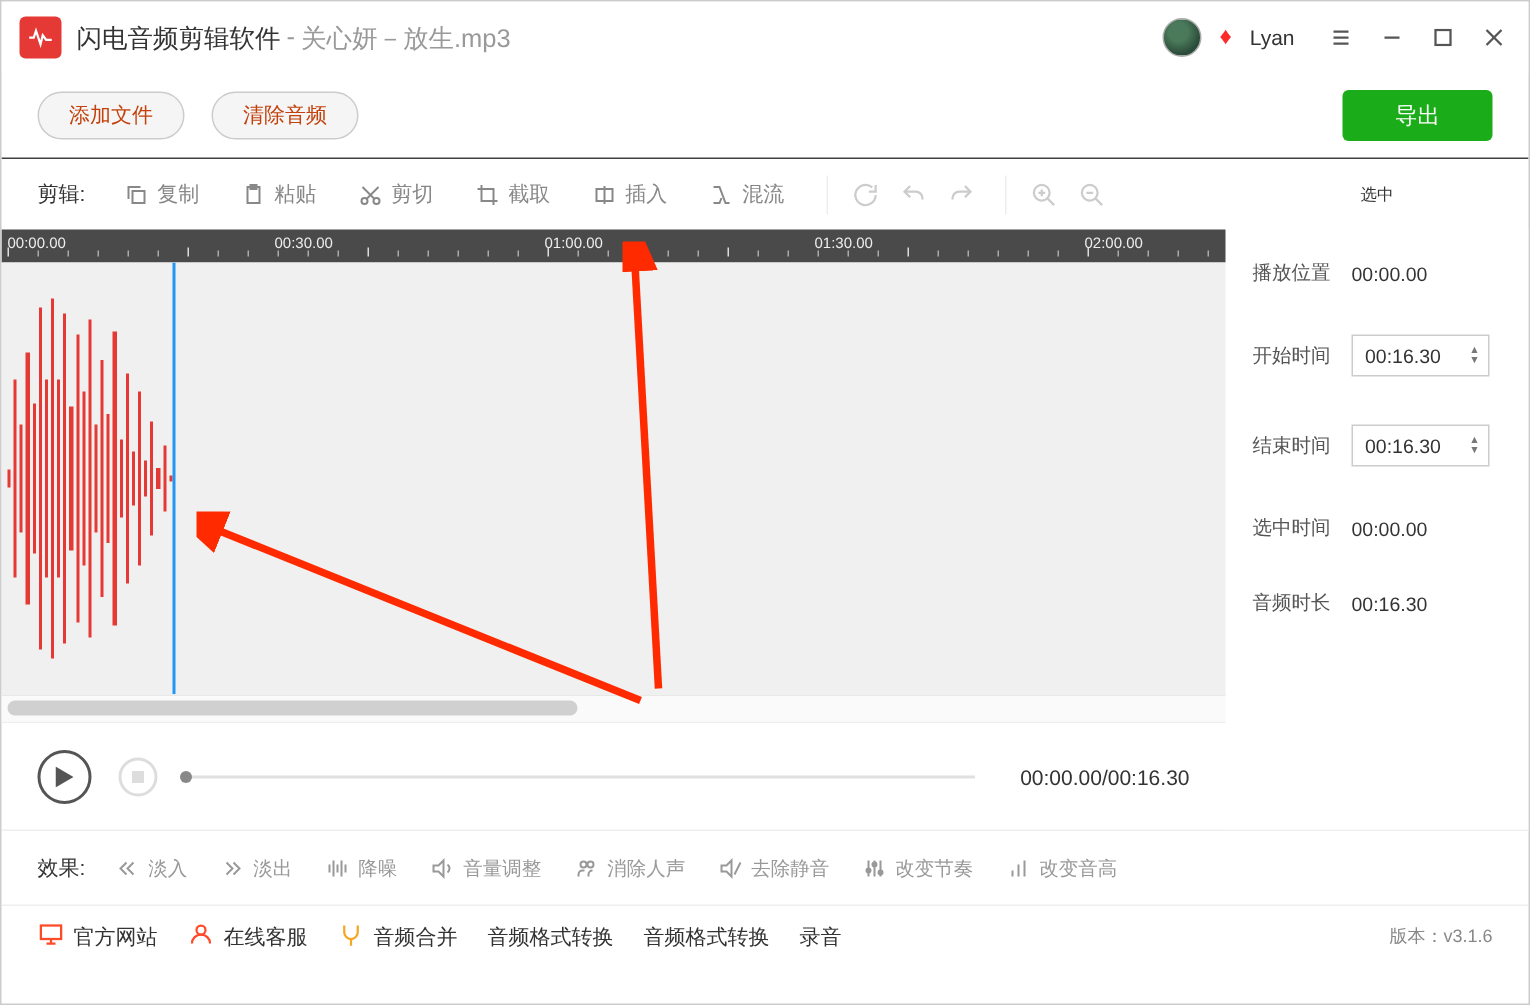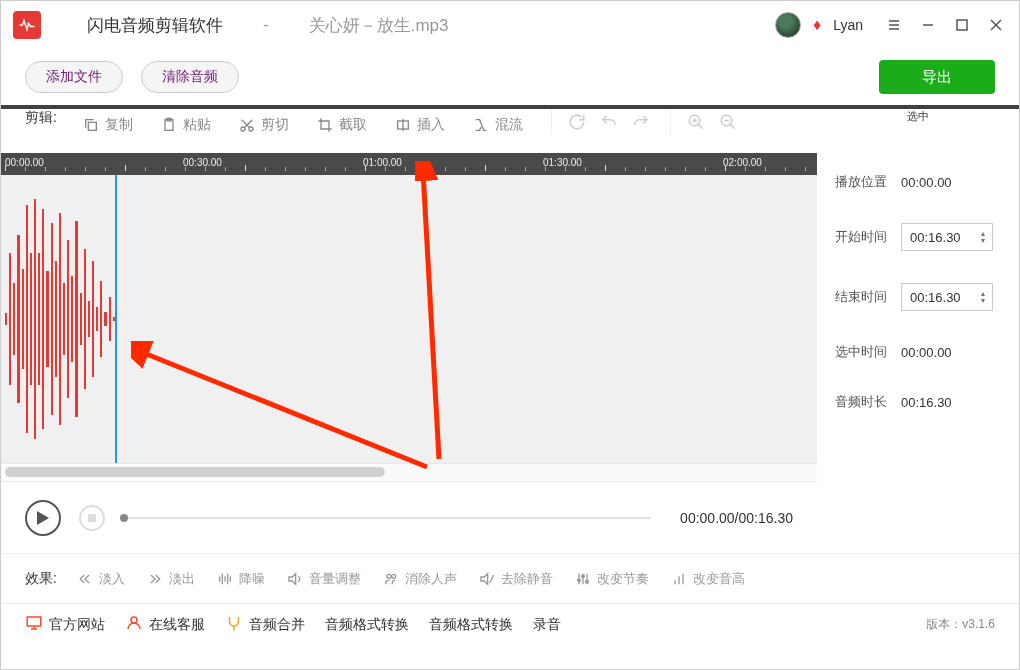--- a/index.html
+++ b/index.html
@@ -1,31 +1,31 @@
 <!DOCTYPE html>
 <html><head>
 <meta charset="utf-8">
 <style>
 * { box-sizing: border-box; margin: 0; padding: 0; }
 body { font-family: "Microsoft YaHei", sans-serif; font-size: 13px; color: #333; background: #fff; }
 .app { width: 1020px; height: 670px; border: 1px solid #ccc; position: relative; overflow: hidden; background: #fff; }
-.titlebar { height: 48px; display: flex; align-items: center; padding: 0 12px; background: #fff; gap: 36px; }
+.titlebar { height: 48px; display: flex; align-items: center; padding: 0 12px; background: #fff; }
 .logo { width: 28px; height: 28px; background: #e53935; border-radius: 4px; display: flex; align-items: center; justify-content: center; color: #fff; margin-right: 10px; }
 .logo svg { width: 18px; height: 18px; }
 .title-text { font-size: 17px; color: #333; }
 .title-file { color: #999; font-size: 17px; margin-left: 4px; }
 .titlebar-right { margin-left: auto; display: flex; align-items: center; gap: 12px; }
 .avatar { width: 26px; height: 26px; border-radius: 50%; background: radial-gradient(circle at 40% 35%, #4a7a5a 30%, #2a4a3a 70%); border: 1px solid #aaa; }
 .vip-badge { color: #ff2a2a; font-size: 16px; }
 .username { font-size: 14px; color: #333; margin-right: 8px; }
 .win-btn { width: 22px; height: 22px; display: flex; align-items: center; justify-content: center; color: #555; cursor: pointer; }
 .actionbar { height: 56px; display: flex; align-items: center; padding: 0 24px; }
-.pill-btn { height: 32px; padding: 0 20px; border: 1px solid #ccc; border-radius: 16px; background: #f5f5f5; color: #701a75; display: flex; align-items: center; cursor: pointer; margin-right: 18px; font-size: 14px; }
-.export-btn { margin-left: auto; height: 34px; width: 116px; background: #1aad19; color: #fff; border-radius: 4px; display: flex; align-items: center; justify-content: center; font-size: 15px; cursor: pointer; }
-.toolbar { height: 48px; display: flex; align-items: flex-start; padding: 0 24px; border-top: 4px solid #404040; gap: 4px; position: relative; }
+.pill-btn { height: 32px; padding: 0 20px; border: 1px solid #ccc; border-radius: 16px; background: #f5f5f5; color: #c2410c; display: flex; align-items: center; cursor: pointer; margin-right: 18px; font-size: 14px; }
+.export-btn { margin-left: auto; height: 34px; width: 100px; background: #1aad19; color: #fff; border-radius: 4px; display: flex; align-items: center; justify-content: center; font-size: 15px; cursor: pointer; }
+.toolbar { height: 48px; display: flex; align-items: center; padding: 0 24px; border-top: 1px solid #404040; gap: 4px; position: relative; }
 .tool-label { font-size: 14px; color: #333; margin-right: 10px; }
 .tool-item { display: flex; align-items: center; gap: 6px; padding: 0 12px; height: 32px; color: #888; cursor: pointer; font-size: 14px; }
 .tool-item svg { width: 16px; height: 16px; }
 .tool-group { display: flex; align-items: center; gap: 6px; margin-left: 12px; padding-left: 12px; border-left: 1px solid #eee; }
 .icon-btn { width: 26px; height: 26px; display: flex; align-items: center; justify-content: center; color: #ccc; cursor: pointer; }
 .selected-label { position: absolute; right: 90px; font-size: 11px; color: #333; }
 .content { display: flex; height: 400px; }
 .timeline-area { width: 816px; display: flex; flex-direction: column; }
 .ruler { height: 22px; background: #4a4a4a; position: relative; color: #eee; font-size: 10px; }
 .ruler-tick { position: absolute; top: 4px; font-size: 10px; }

